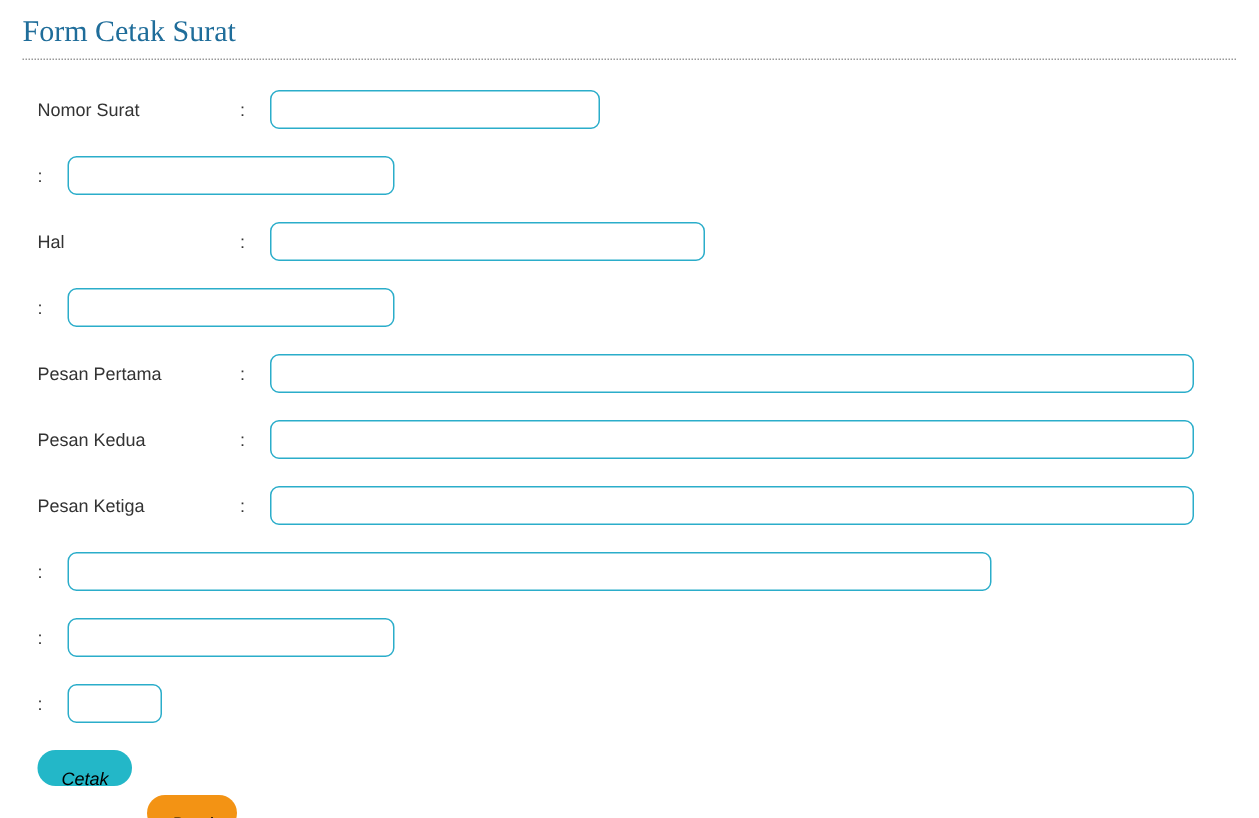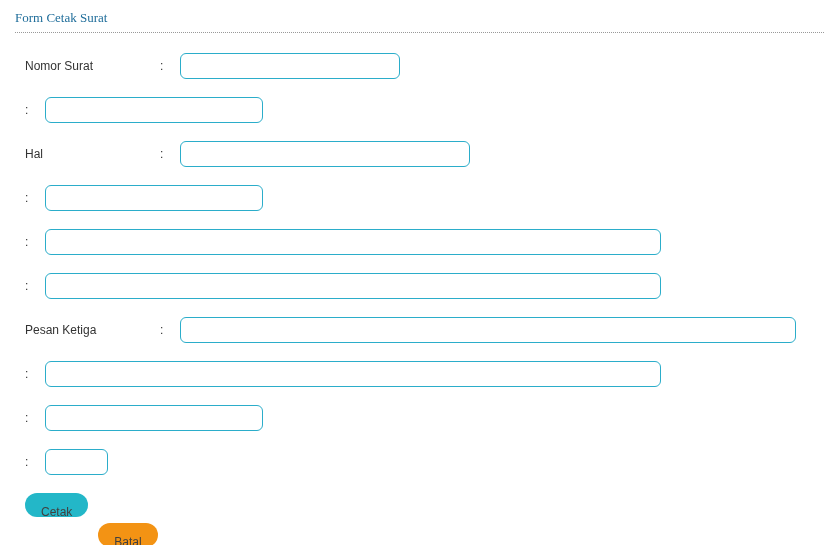--- a/index.html
+++ b/index.html
@@ -8,21 +8,21 @@
     padding: 10px 15px;
     font-family: Verdana, Tahoma, Arial, sans-serif;
     font-size: 12px;
     color: #333;
     background: #fff;
     width: 839px;
   }
   .title {
     color: #1f6d9a;
     font-family: Georgia, "Times New Roman", serif;
-    font-size: 13px;
+    font-size: 20px;
     font-weight: normal;
     margin: 0 0 6px 0;
   }
   .hr {
     border: none;
     border-top: 1px dotted #999;
     margin: 0 0 20px 0;
   }
   .form { padding-left: 10px; }
   .row {
@@ -60,26 +60,27 @@
   .actions {
     display: flex;
     gap: 10px;
     margin-top: 10px;
     margin-bottom: 28px;
     padding-left: 10px;
   }
   .btn {
     border: none;
     border-radius: 12px;
-    color: #404040;
+    color: #000000;
     font-family: inherit;
     font-size: 12px;
     height: 24px;
     padding: 12px 16px;
     cursor: pointer;
+    font-style: italic;
   }
   .btn-teal   { background: #23b7c8; }
   .btn-orange { background: #f39314; margin-top: 30px; }
 </style>
 </head>
 <body>
 
 <h1 class="title">Form Cetak Surat</h1>
 <hr class="hr">
 
@@ -101,25 +102,27 @@
     <div class="colon">:</div>
     <div class="field-wrap"><input type="text" class="w-290" value="" style=""></div>
   </div>
 
   <div class="row">
     <div class="colon">:</div>
     <div class="field-wrap"><input type="text" class="w-218" value="" style=""></div>
   </div>
 
   <div class="row">
+    <div class="label">Pesan Pertama</div>
     <div class="colon">:</div>
     <div class="field-wrap"><input type="text" class="w-616" value="" style=""></div>
   </div>
 
   <div class="row">
+    <div class="label">Pesan Kedua</div>
     <div class="colon">:</div>
     <div class="field-wrap"><input type="text" class="w-616" value="" style=""></div>
   </div>
 
   <div class="row">
     <div class="label">Pesan Ketiga</div>
     <div class="colon">:</div>
     <div class="field-wrap"><input type="text" class="w-616" value="" style=""></div>
   </div>
 

